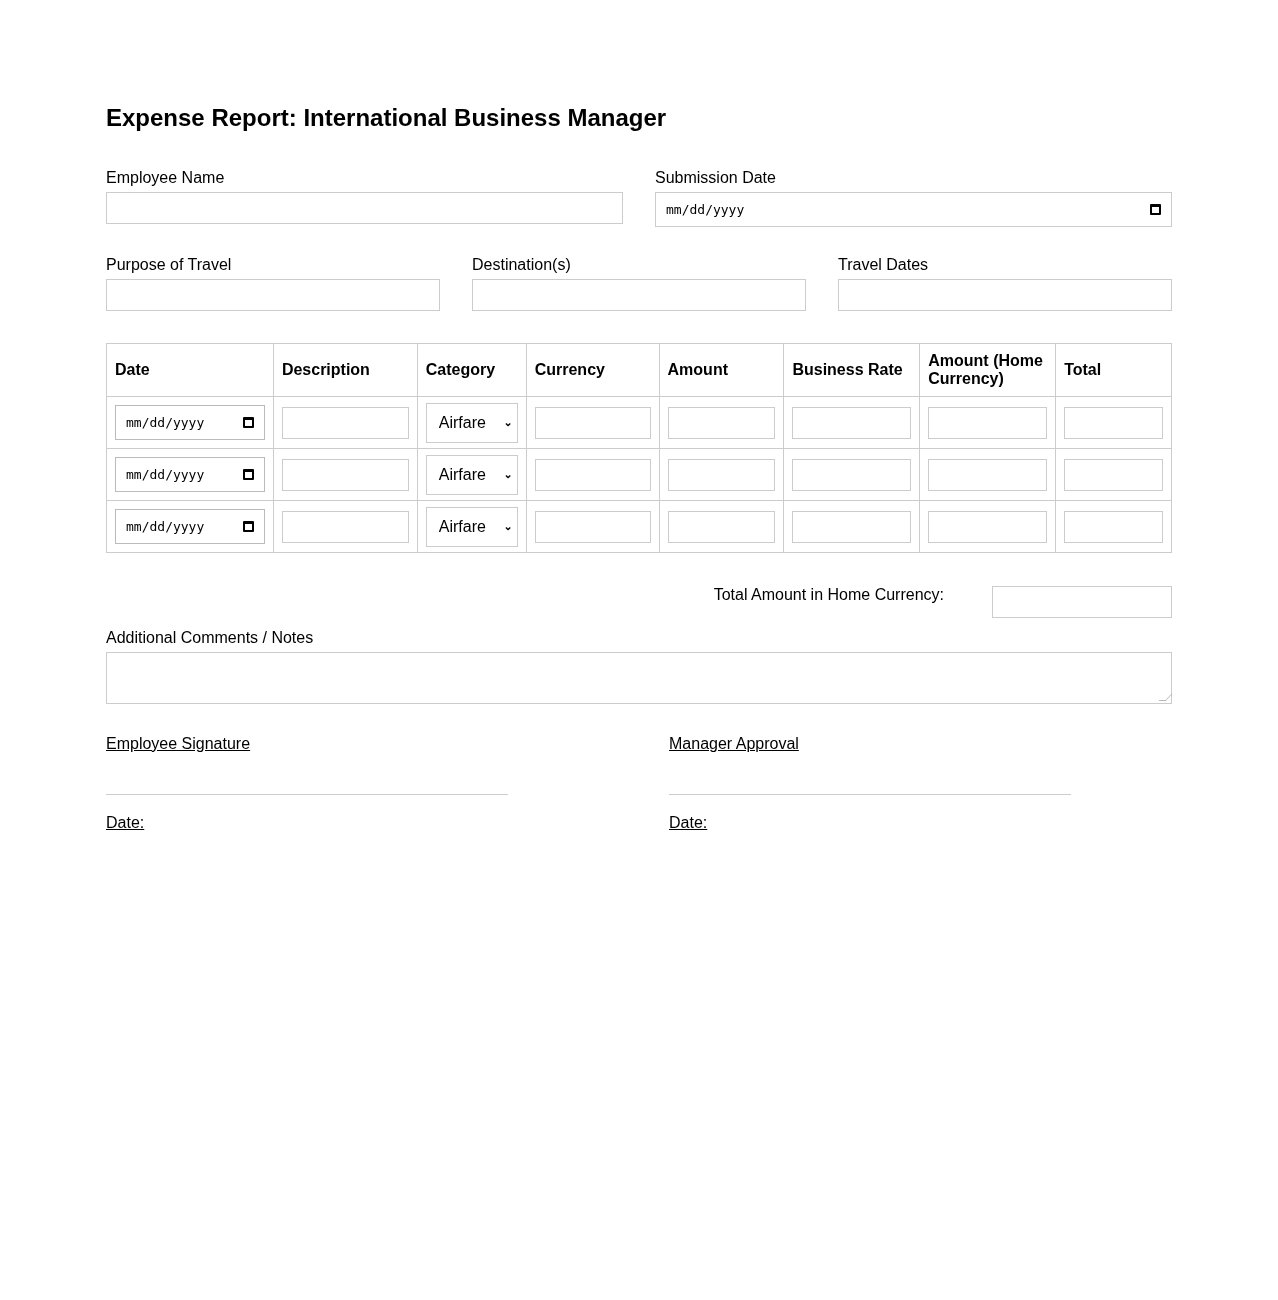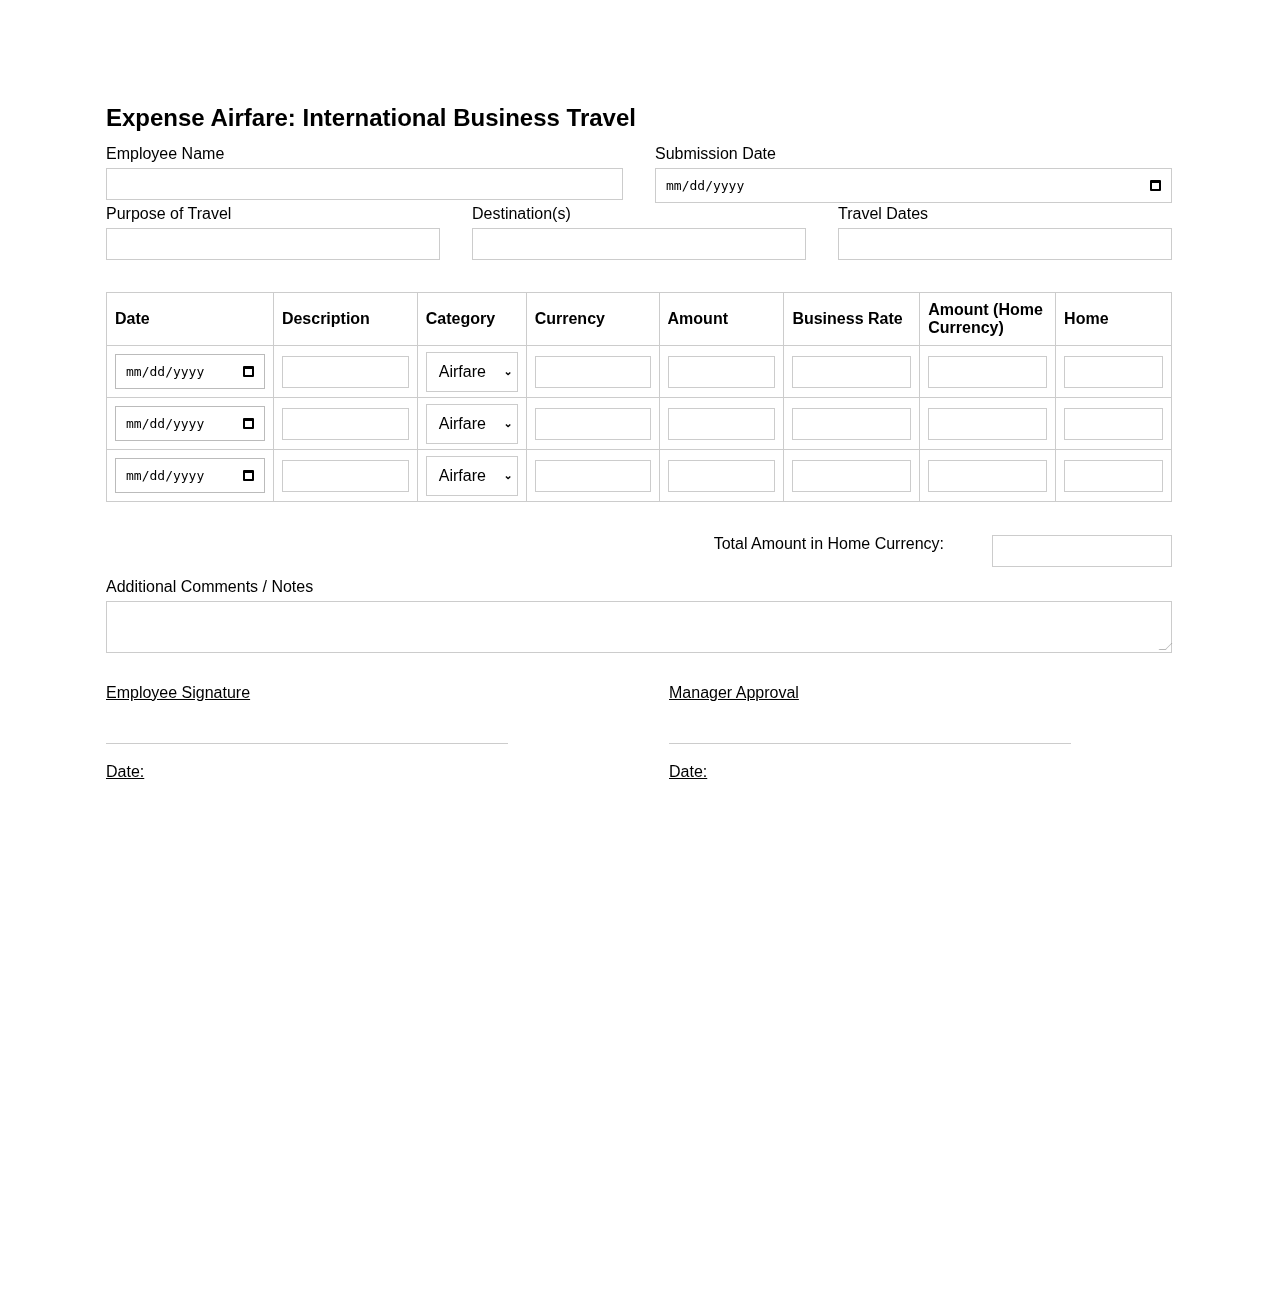--- a/index.html
+++ b/index.html
@@ -1,20 +1,20 @@
 <!DOCTYPE html>
 <html><head>
 <meta charset="utf-8">
 <style>
   html, body { margin: 0; padding: 0; background: #ffffff; }
   body { width: 1278px; height: 1300px; font-family: "Liberation Sans", sans-serif; color: #000; font-size: 16px; }
   .page { position: absolute; left: 106px; top: 100px; width: 1066px; }
   h1 { margin: 0; font-size: 24px; font-weight: bold; height: 36px; line-height: 36px; }
-  .grid { display: flex; gap: 32px; margin-top: 8px; }
-  .grid.second { margin-top: 1px; }
+  .grid { display: flex; gap: 32px; margin-top: 32px; }
+  .grid.second { margin-top: 28px; }
   .field { flex: 1; }
   .field label { display: block; font-size: 16px; height: 24px; line-height: 20px; }
   .field .box { height: 32px; border: 1px solid #ccc; box-sizing: border-box; }
   .field .box.date { height: 35px; display: flex; align-items: center; justify-content: space-between; padding: 0 10px; font-family: "DejaVu Sans Mono", monospace; font-size: 13px; }
   .cal { width: 11px; height: 11px; border: 2px solid #000; border-top-width: 3px; border-radius: 1px; box-sizing: border-box; display: inline-block; }
   table { border-collapse: collapse; width: 1066px; margin-top: 32px; }
   th, td { border: 1px solid #ccc; text-align: left; vertical-align: middle; }
   th { height: 52px; padding: 0 8px; font-size: 16px; font-weight: bold; line-height: 18px; }
   td { height: 51px; padding: 0 8px; }
   .cell-input { height: 32px; border: 1px solid #ccc; box-sizing: border-box; width: 100%; }
@@ -31,21 +31,21 @@
   .sigs { display: flex; gap: 161px; margin-top: 32px; text-decoration: underline; }
   .sig { width: 402px; }
   .sig .title { height: 20px; line-height: 16px; }
   .sig .line { height: 1px; background: #ccc; margin-top: 38px; }
   .sig .date { margin-top: 20px; line-height: 16px; }
 </style>
 </head>
 <body>
 
 <div class="page">
-  <h1>Expense Airfare: International Business Travel</h1>
+  <h1>Expense Report: International Business Manager</h1>
 
   <div class="grid">
     <div class="field">
       <label>Employee Name</label>
       <div class="box"></div>
     </div>
     <div class="field">
       <label>Submission Date</label>
       <div class="box date">
         <span>mm/dd/yyyy</span>
@@ -82,21 +82,21 @@
     </colgroup>
     <thead>
       <tr>
         <th>Date</th>
         <th>Description</th>
         <th>Category</th>
         <th>Currency</th>
         <th>Amount</th>
         <th>Business Rate</th>
         <th>Amount (Home Currency)</th>
-        <th>Home</th>
+        <th>Total</th>
       </tr>
     </thead>
     <tbody>
       <tr>
         <td>
             <div class="cell-date">
               <span>mm/dd/yyyy</span>
               <span class="cal"></span>
             </div>
           </td>

